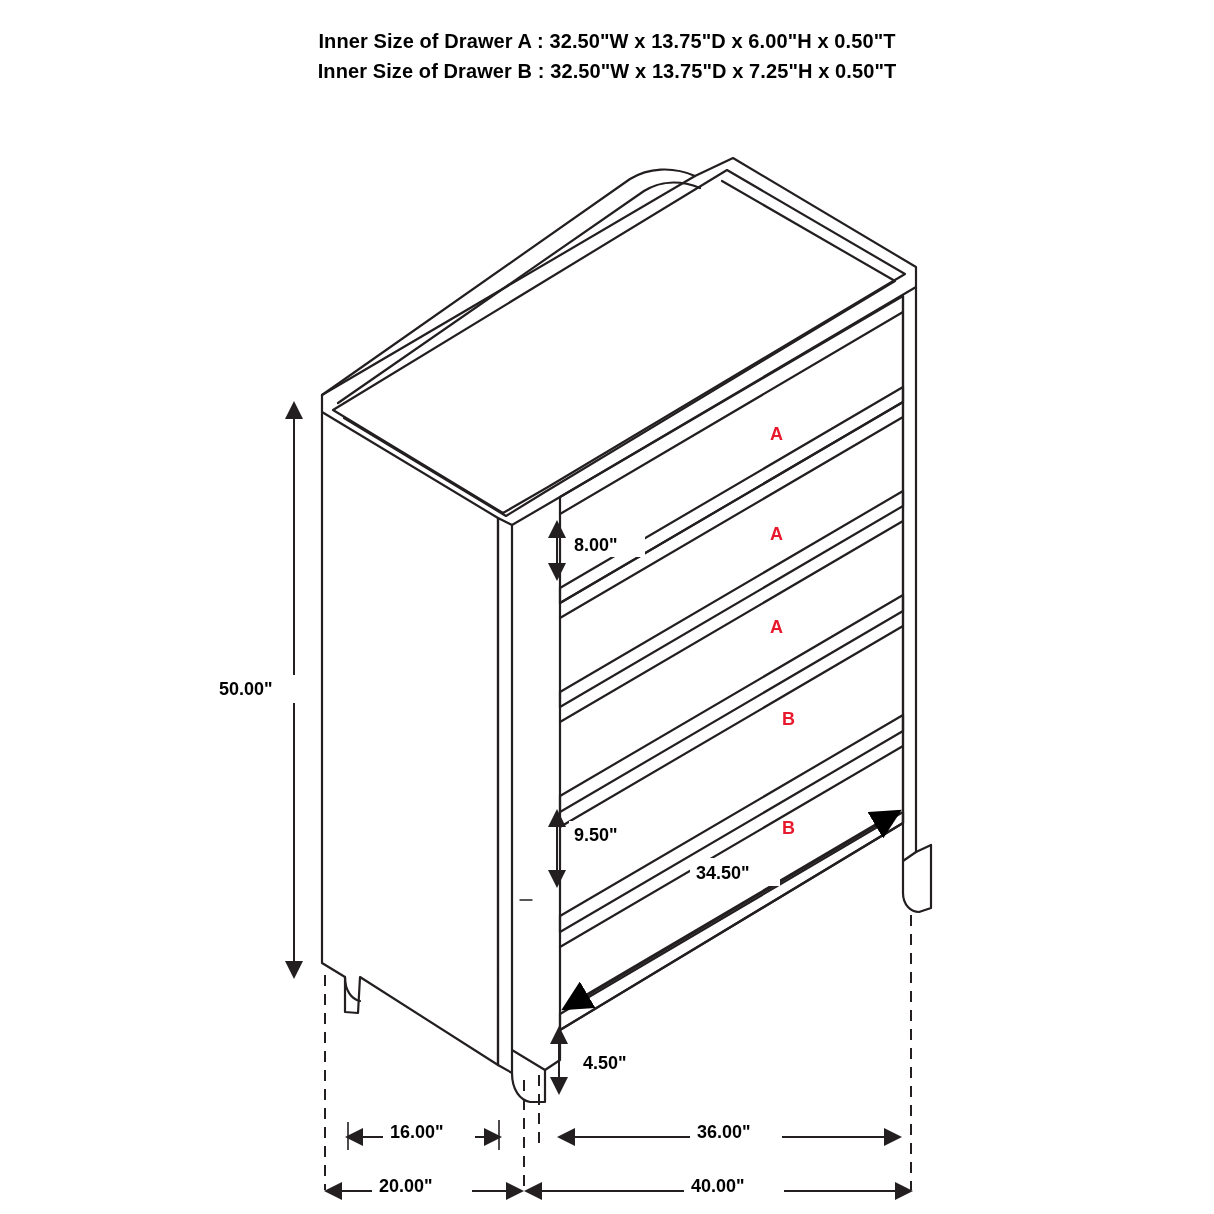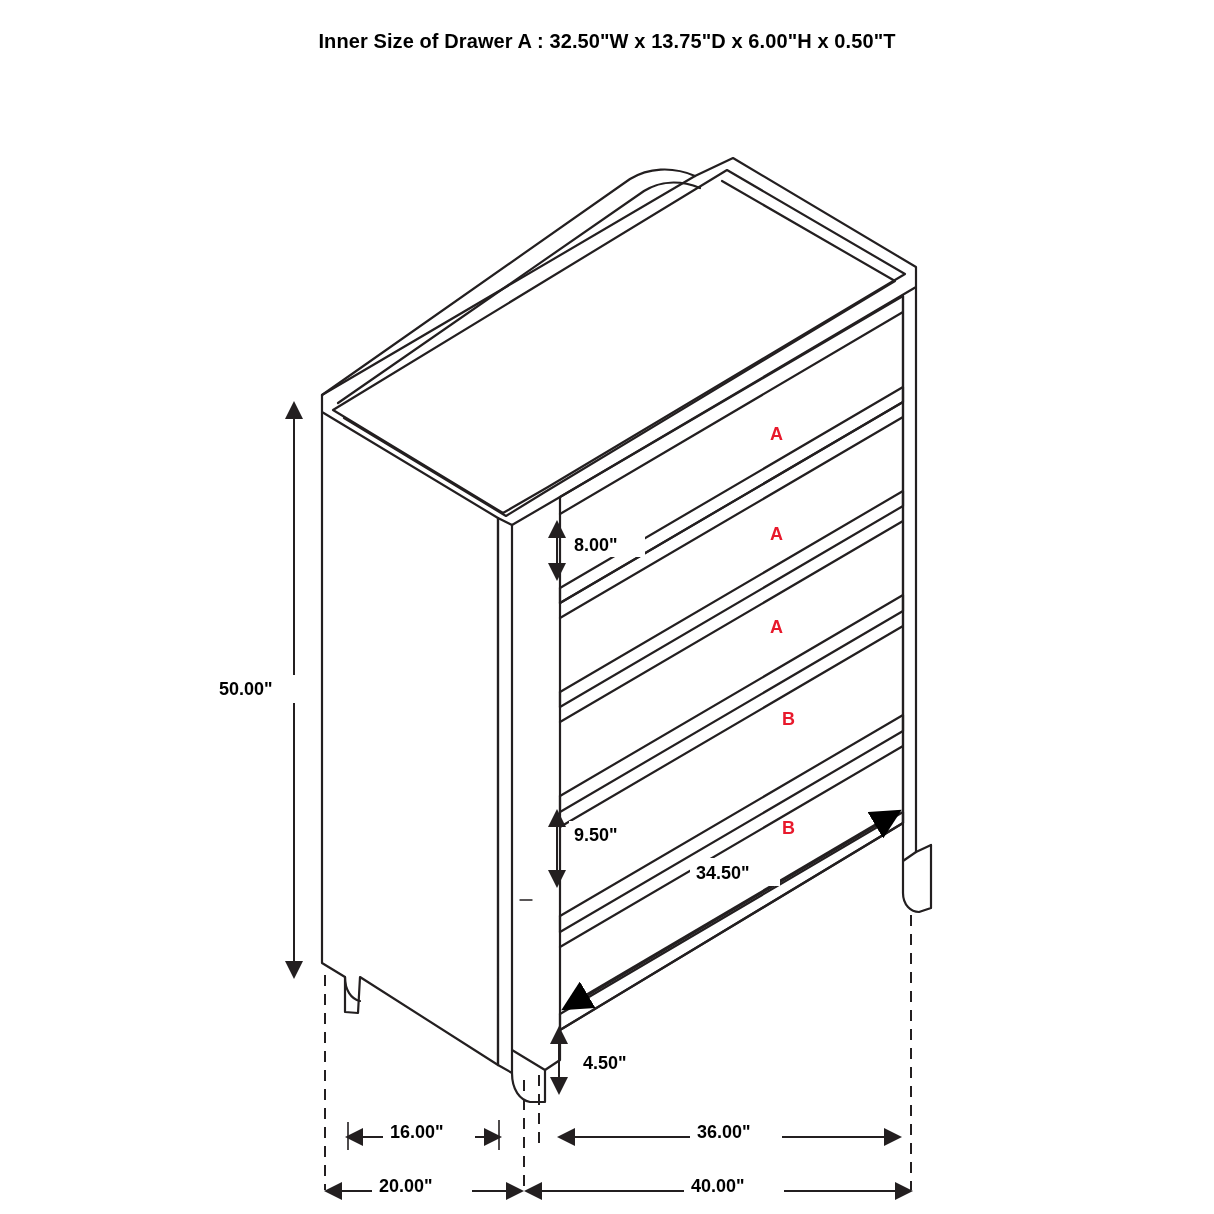--- a/index.html
+++ b/index.html
@@ -59,20 +59,21 @@
     white-space: nowrap;
   }
 </style>
 </head>
 <body>
 
 <div id="stage">
 
   <div class="header">
     <span class="line">Inner Size of Drawer A : 32.50"W x 13.75"D x 6.00"H x 0.50"T</span>
+    <span class="line">Inner Size of Drawer B : 32.50"W x 13.75"D x 7.25"H x 0.50"T</span>
   </div>
 
   <svg id="drawing" viewBox="0 0 1214 1214">
     <defs>
       <marker id="arrEnd" viewBox="0 0 12 12" refX="10" refY="6" markerWidth="9" markerHeight="9" orient="auto">
         <path d="M0,0 L12,6 L0,12 z" fill="#231f20"></path>
       </marker>
       <marker id="arrStart" viewBox="0 0 12 12" refX="2" refY="6" markerWidth="9" markerHeight="9" orient="auto">
         <path d="M12,0 L0,6 L12,12 z" fill="#231f20"></path>
       </marker>

